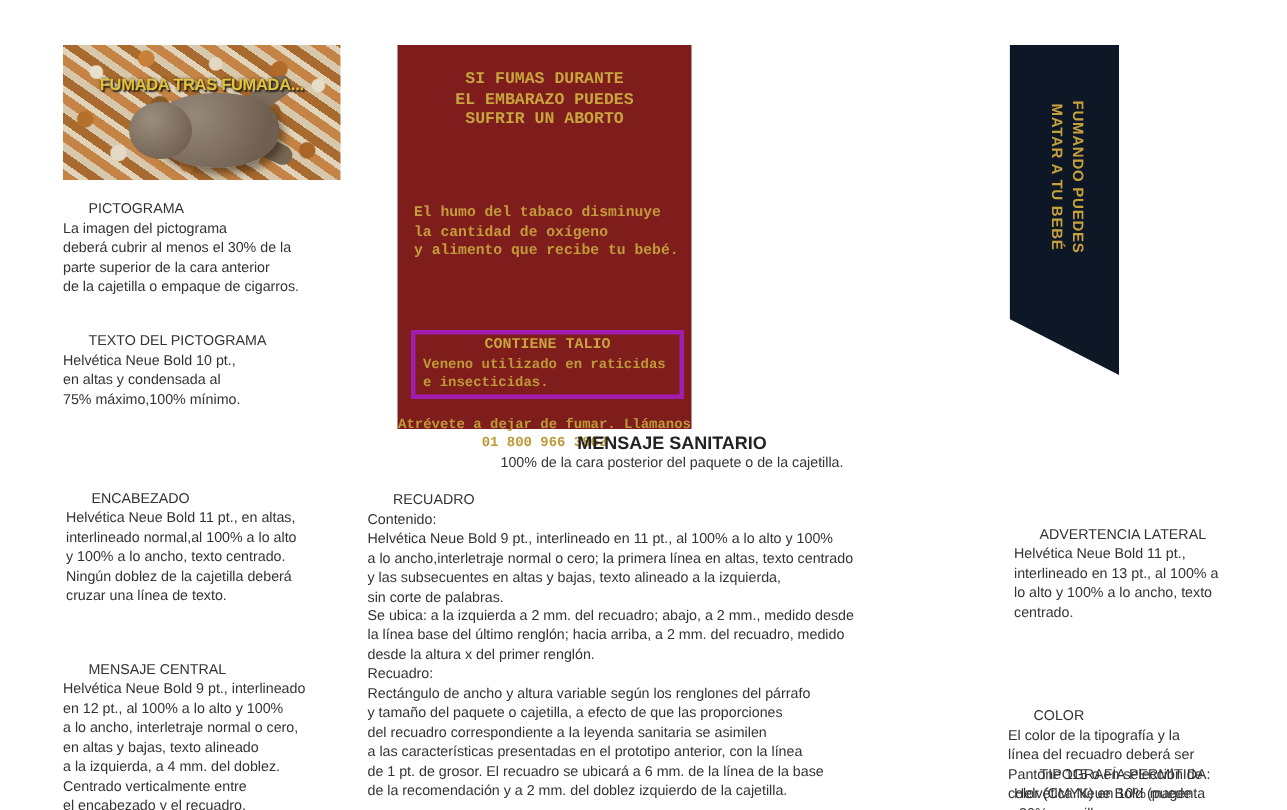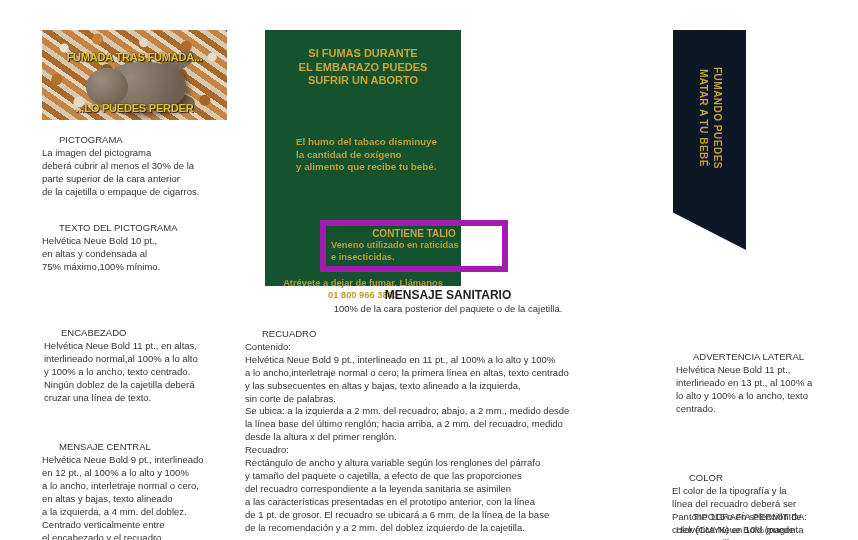--- a/index.html
+++ b/index.html
@@ -44,26 +44,26 @@
               background:radial-gradient(circle at 35% 30%, #9c8e7f, #6f6050 80%);}
   .fetus-limb1{position:absolute;left:120px;top:26px;width:34px;height:14px;border-radius:8px;transform:rotate(-35deg);background:#7c6d5d;}
   .fetus-limb2{position:absolute;left:118px;top:62px;width:36px;height:13px;border-radius:8px;transform:rotate(25deg);background:#776853;}
   .photo-caption{position:absolute;left:0;width:100%;text-align:center;font-weight:bold;
                  font-size:11px;letter-spacing:-0.2px;color:#e3c23c;
                  text-shadow:0 0 2px #3a2a10,1px 1px 1px #222;margin-top:16px;}
   .photo-caption.top{top:5px;}
   .photo-caption.bottom{bottom:6px;}
 
   
-  .panel{position:absolute;left:265px;top:30px;width:196px;height:256px;background:#14532d;}
+  .panel{position:absolute;left:265px;top:30px;width:196px;height:256px;background:#7f1d1d;font-family:Liberation Mono, monospace;}
   .panel-headline{position:absolute;top:17px;left:0;width:100%;text-align:center;
                   font-weight:bold;font-size:11px;line-height:13.5px;color:#c9a53e;white-space:pre-line;}
   .panel-central{position:absolute;top:106px;left:11px;width:178px;text-align:left;
-                 font-weight:bold;font-size:9.8px;line-height:12.5px;color:#c29c3a;white-space:pre-line;margin-left:20px;}
-  .panel-goldbox{position:absolute;left:9px;top:190px;width:176px;border:6px solid #a21caf;padding:2px 0 3px 0;margin-left:46px;}
+                 font-weight:bold;font-size:9.8px;line-height:12.5px;color:#c29c3a;white-space:pre-line;}
+  .panel-goldbox{position:absolute;left:9px;top:190px;width:176px;border:3px solid #a21caf;padding:2px 0 3px 0;}
   .goldbox-title{text-align:center;font-weight:bold;font-size:10px;line-height:12px;color:#c9a33f;}
   .goldbox-body{padding-left:5px;font-weight:bold;font-size:9.3px;line-height:11.5px;color:#bd9a38;white-space:pre-line;}
   .panel-footer{position:absolute;top:247px;left:0;width:100%;text-align:center;
                 font-weight:bold;font-size:9.3px;line-height:12px;color:#bd9a38;white-space:pre-line;}
 
   
   .banner{position:absolute;left:673px;top:30px;width:73px;height:220px;background:#0d1726;
           clip-path:polygon(0 0,100% 0,100% 100%,0 83%);}
   .banner-text{position:absolute;left:50%;top:88px;width:164px;text-align:center;
                transform:translate(-50%,-50%) rotate(90deg);
@@ -74,21 +74,20 @@
 <body>
 
 <div class="page">
 
   <div class="photo">
     <div class="fetus-limb1"></div>
     <div class="fetus-limb2"></div>
     <div class="fetus-body"></div>
     <div class="fetus-head"></div>
     <div class="photo-caption top">FUMADA TRAS FUMADA...</div>
-    <div class="photo-caption bottom">...LO PUEDES PERDER</div>
   </div>
 
   <div class="panel">
     <div class="panel-headline">SI FUMAS DURANTE
 EL EMBARAZO PUEDES
 SUFRIR UN ABORTO</div>
     <div class="panel-central">El humo del tabaco disminuye
 la cantidad de oxígeno
 y alimento que recibe tu bebé.</div>
     <div class="panel-goldbox">

